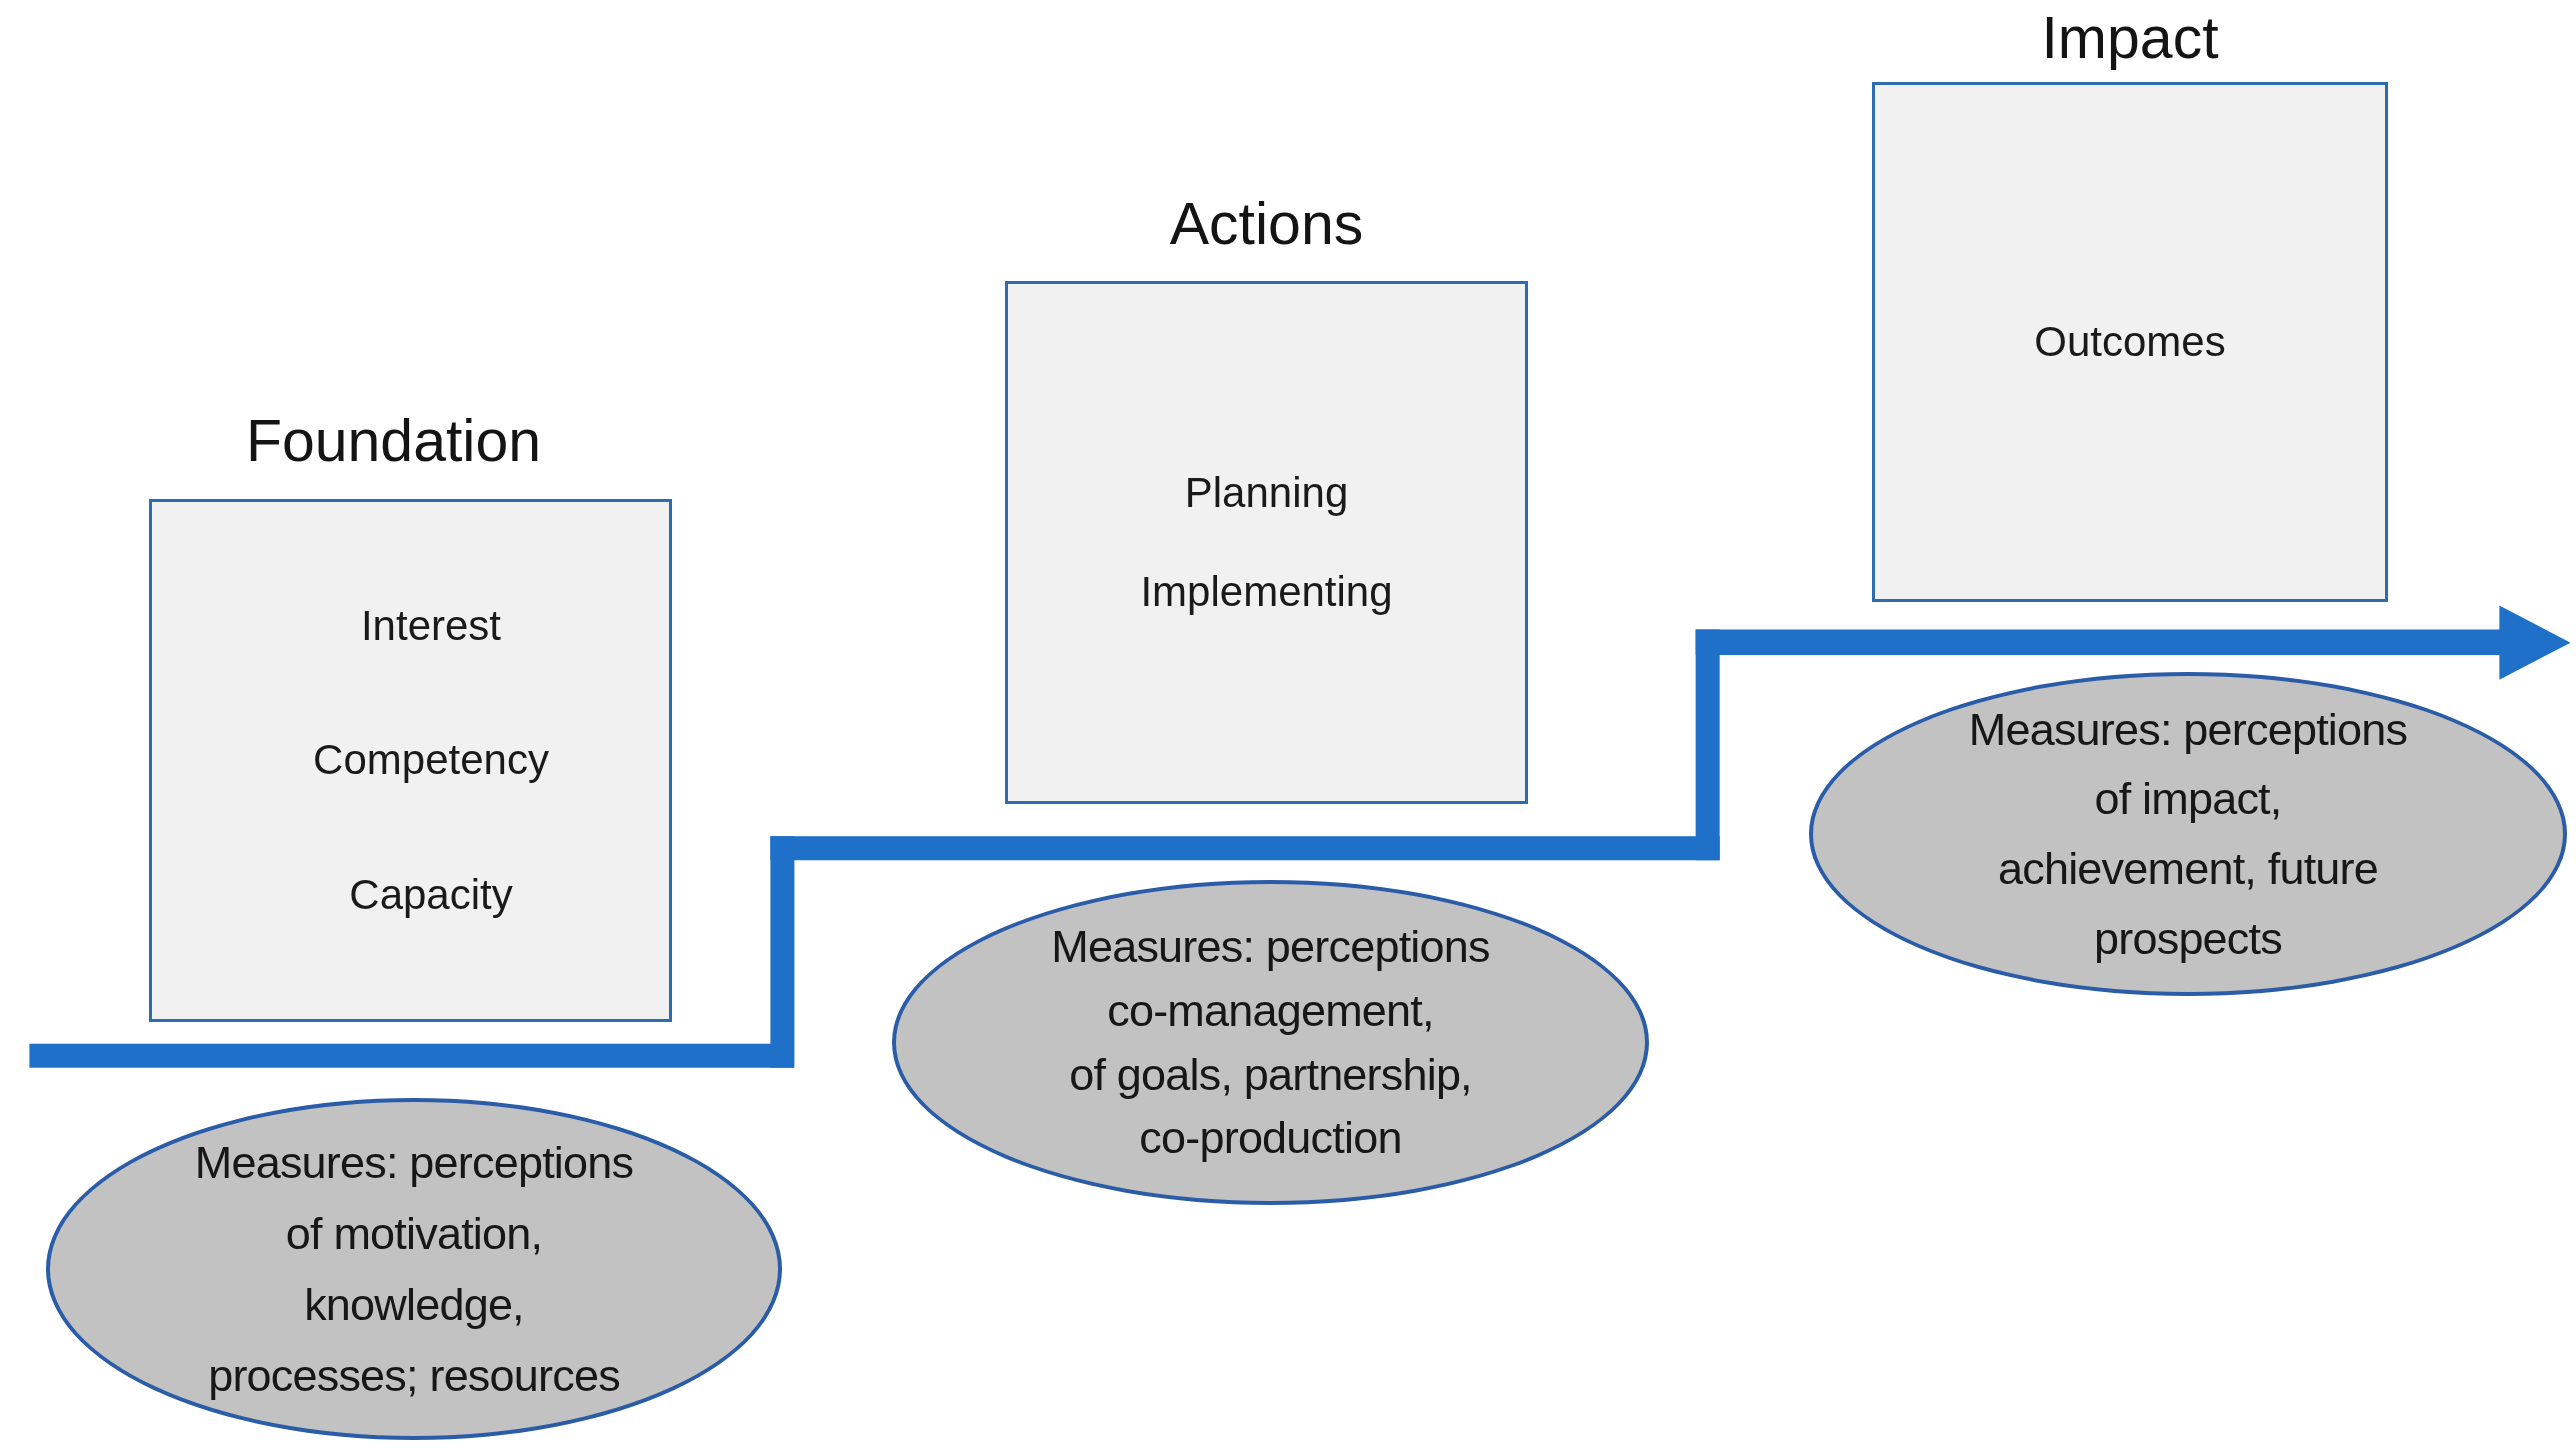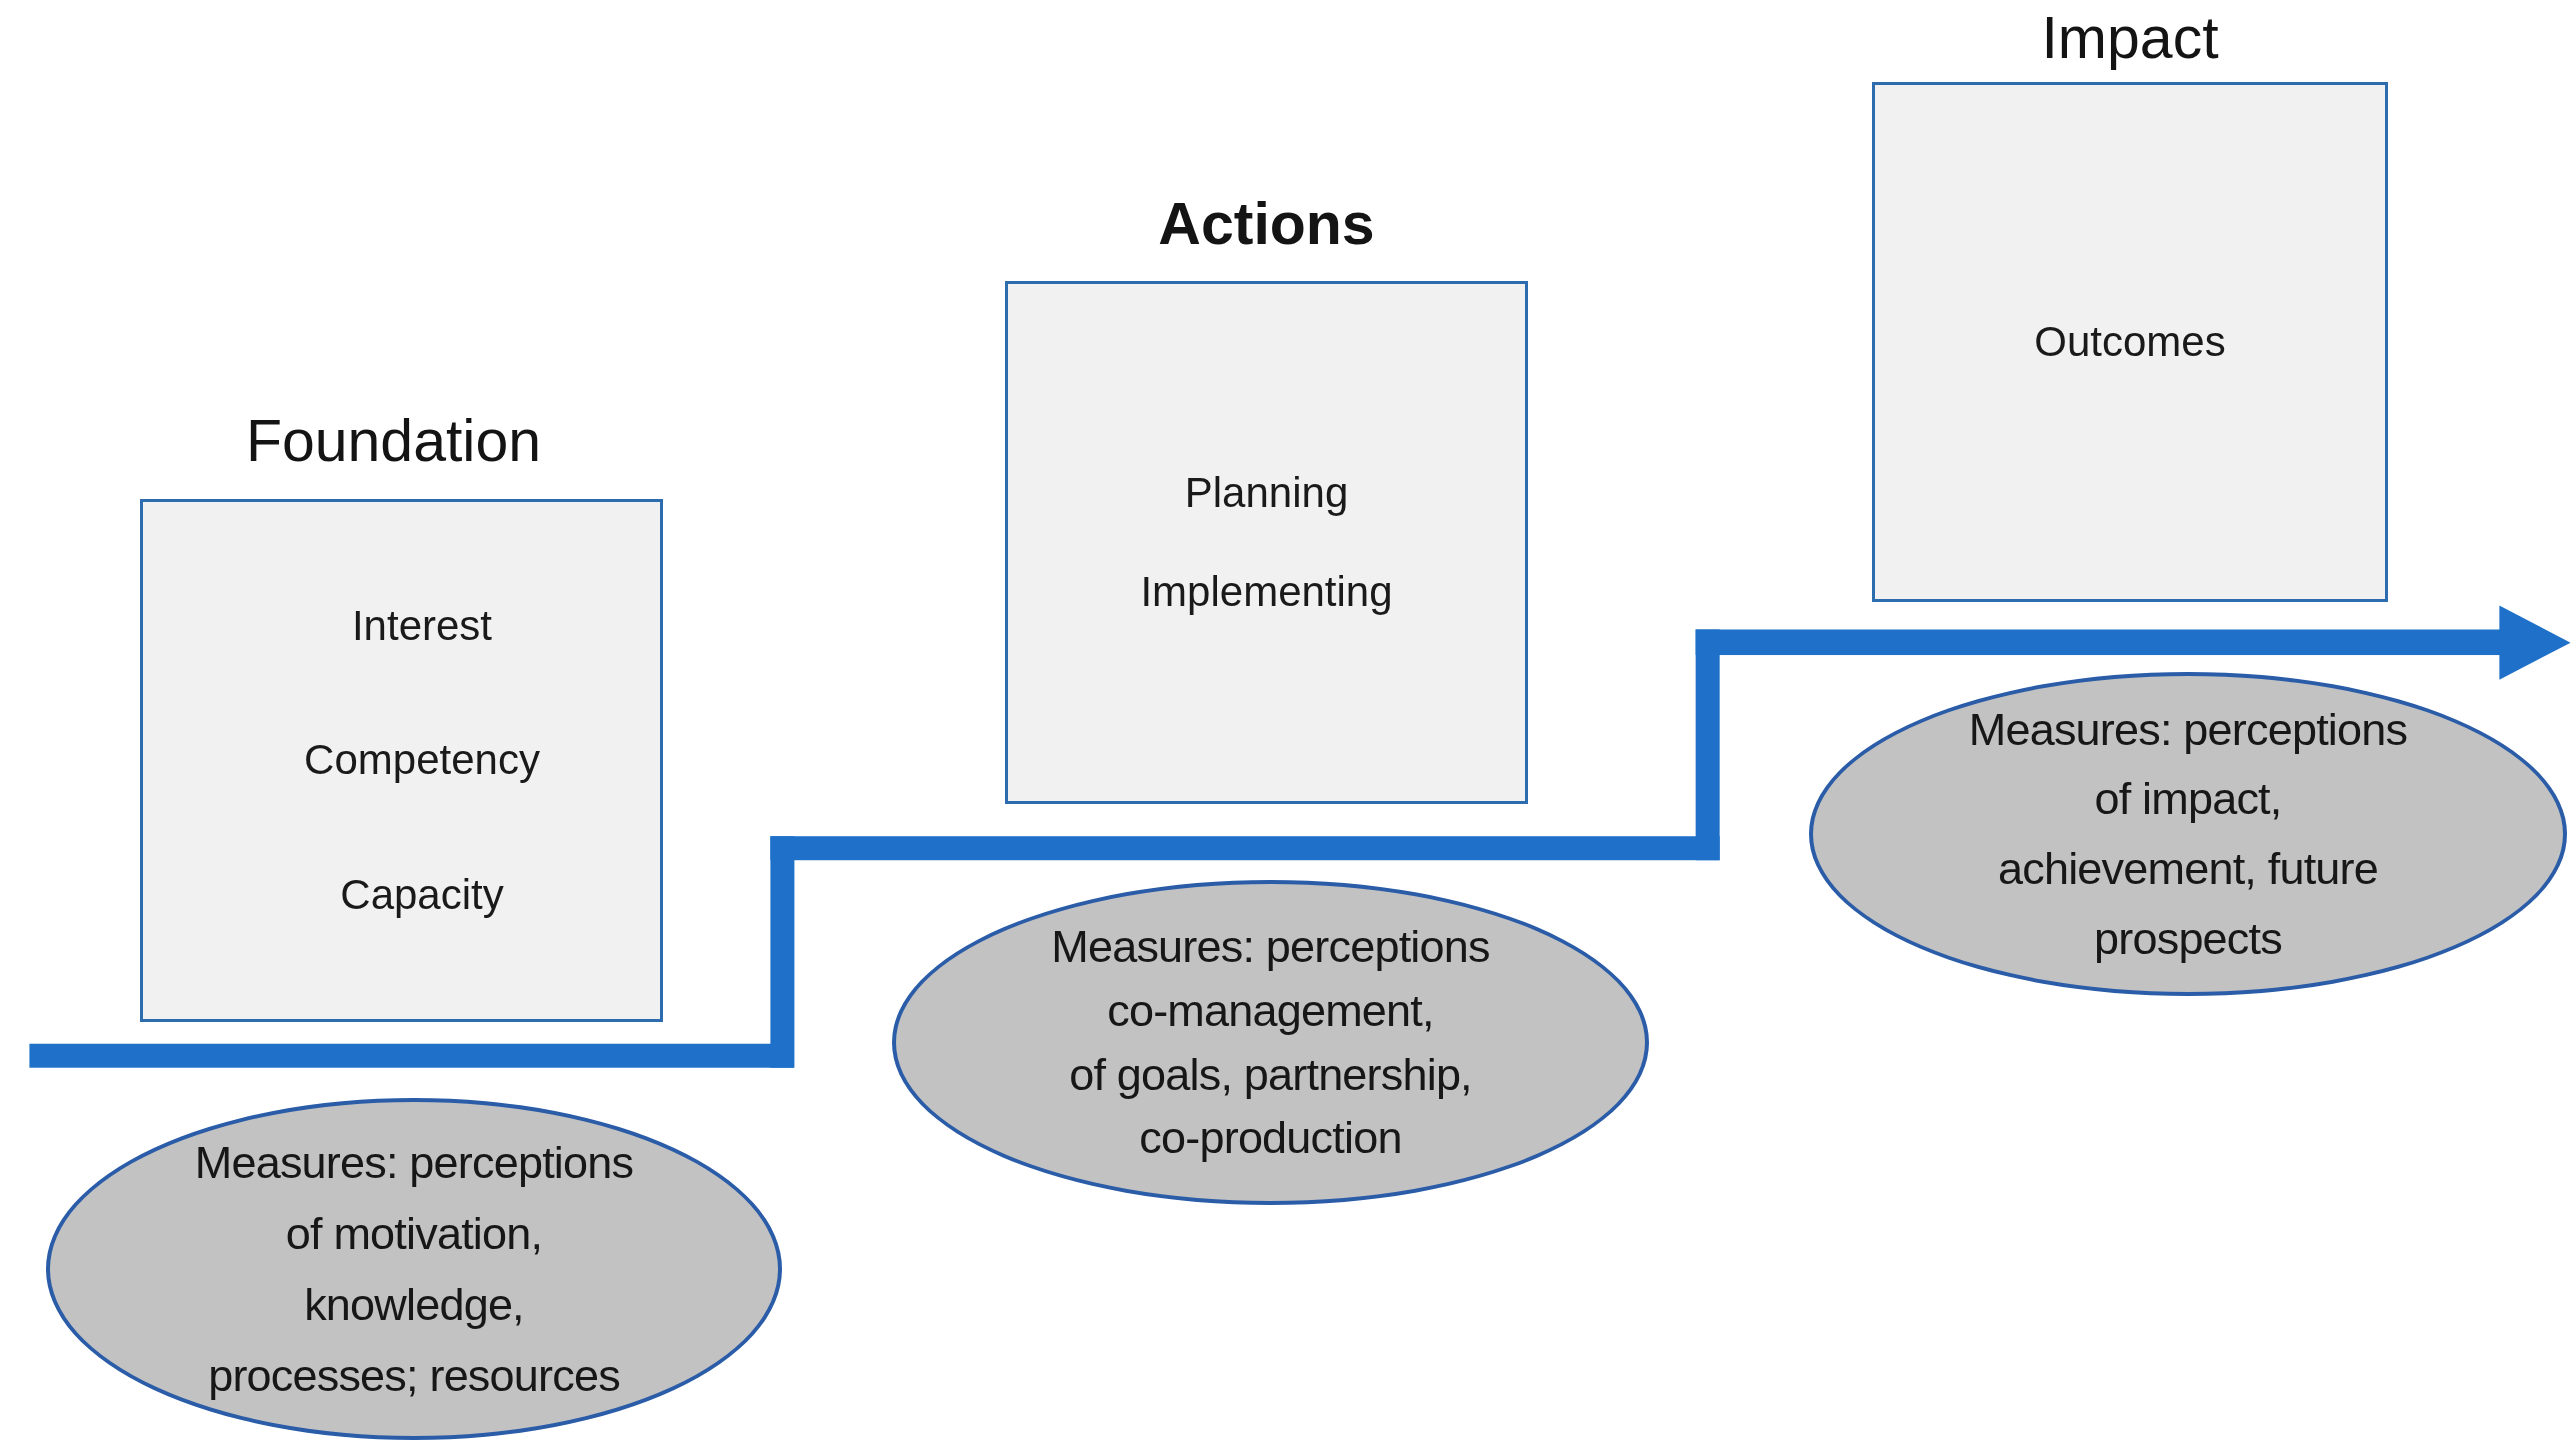--- a/index.html
+++ b/index.html
@@ -39,26 +39,26 @@
     display:flex;flex-direction:column;
     align-items:center;justify-content:center;
     text-align:center;
   }
   .stage-box .box-line{
     display:block;
     font-size:42px;line-height:1.2;
     color:var(--text);
     white-space:nowrap;
   }
-  #foundation-box{left:140px;top:499px;width:523px;height:523px;gap:84px;padding-left:41px;}
+  #foundation-box{left:149px;top:499px;width:523px;height:523px;gap:84px;padding-left:41px;}
   #actions-box{left:1005px;top:281px;width:523px;height:523px;gap:48px;}
   #impact-box{left:1872px;top:82px;width:516px;height:520px;}
 
   #foundation-title{left:132px;top:412px;width:523px;}
-  #actions-title{left:1005px;top:195px;width:523px;font-weight:bold;}
+  #actions-title{left:1005px;top:195px;width:523px;}
   #impact-title{left:1872px;top:9.3px;width:516px;}
 
   .measure-ellipse{
     position:absolute;z-index:2;
     box-sizing:border-box;
     background:var(--ellipse-fill);
     border:4.6px solid var(--ellipse-border);
     border-radius:50%;
     display:flex;flex-direction:column;
     align-items:center;justify-content:center;

